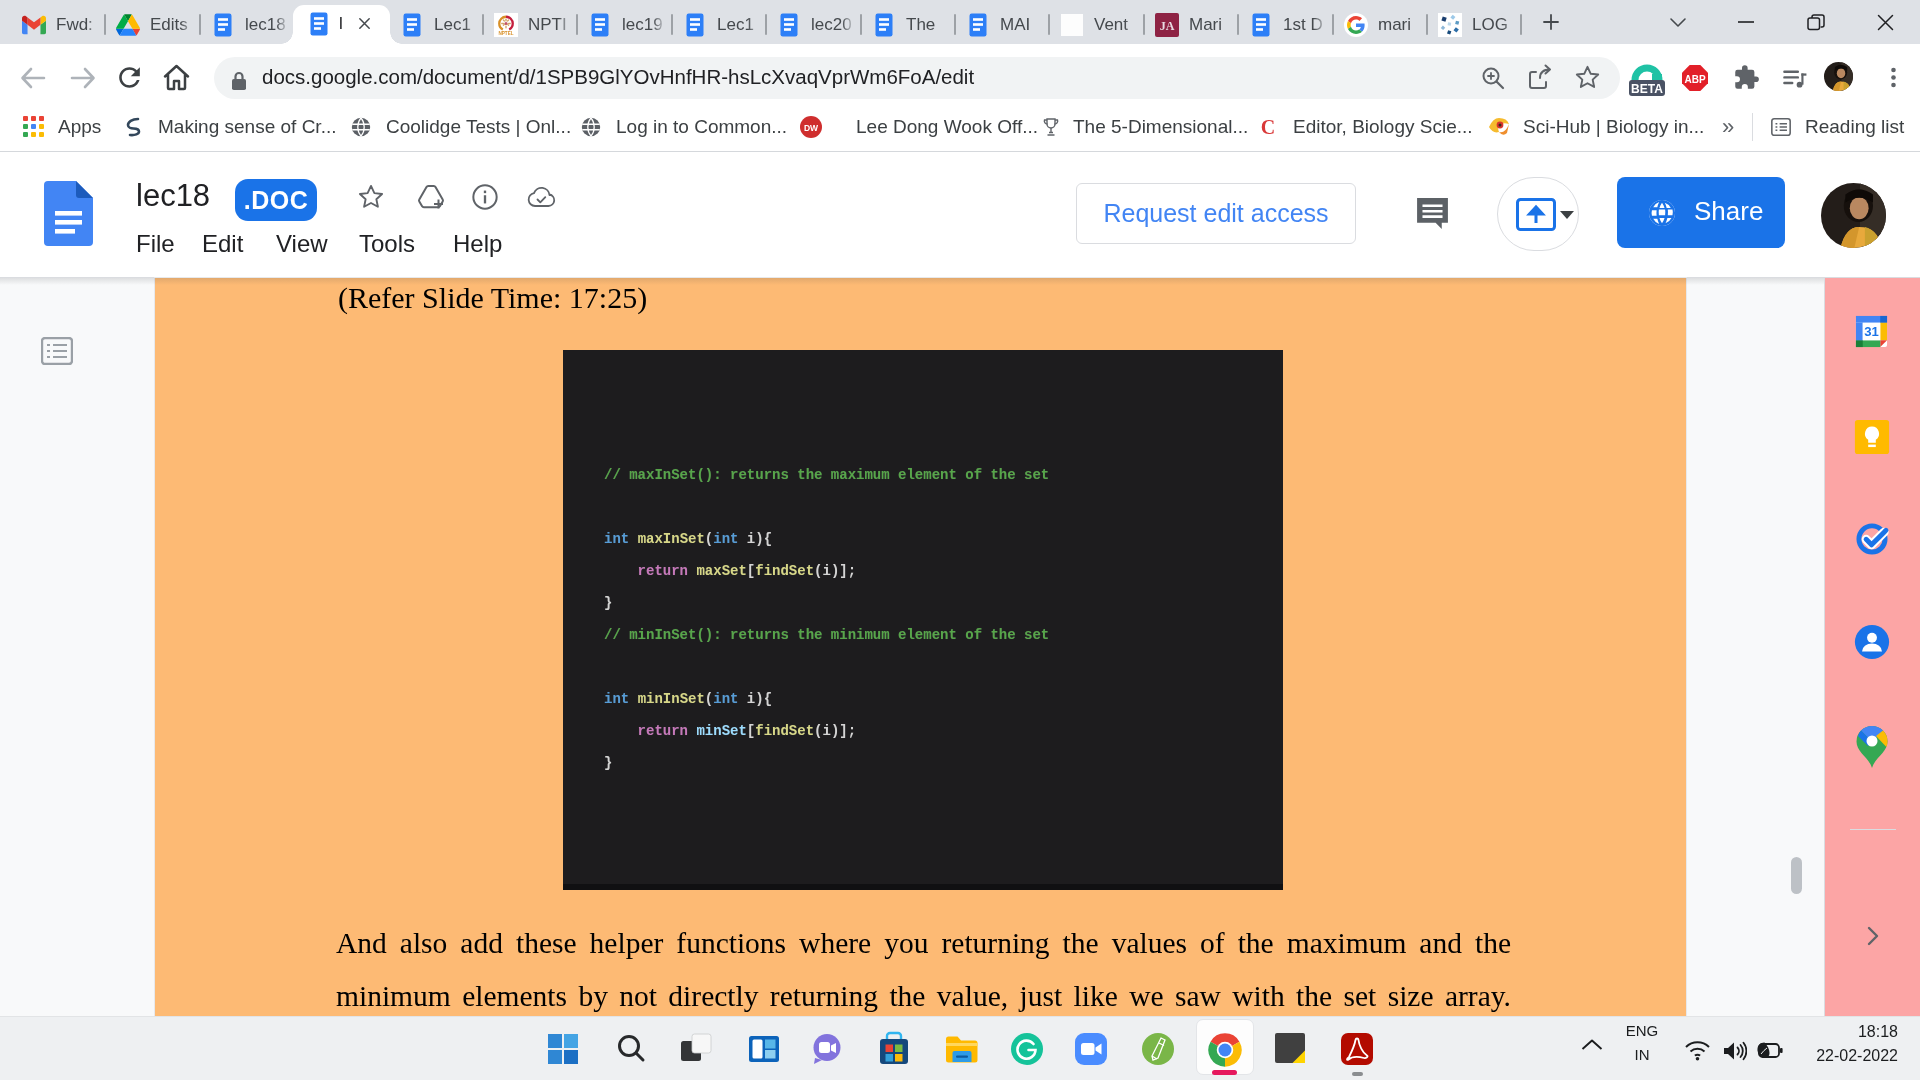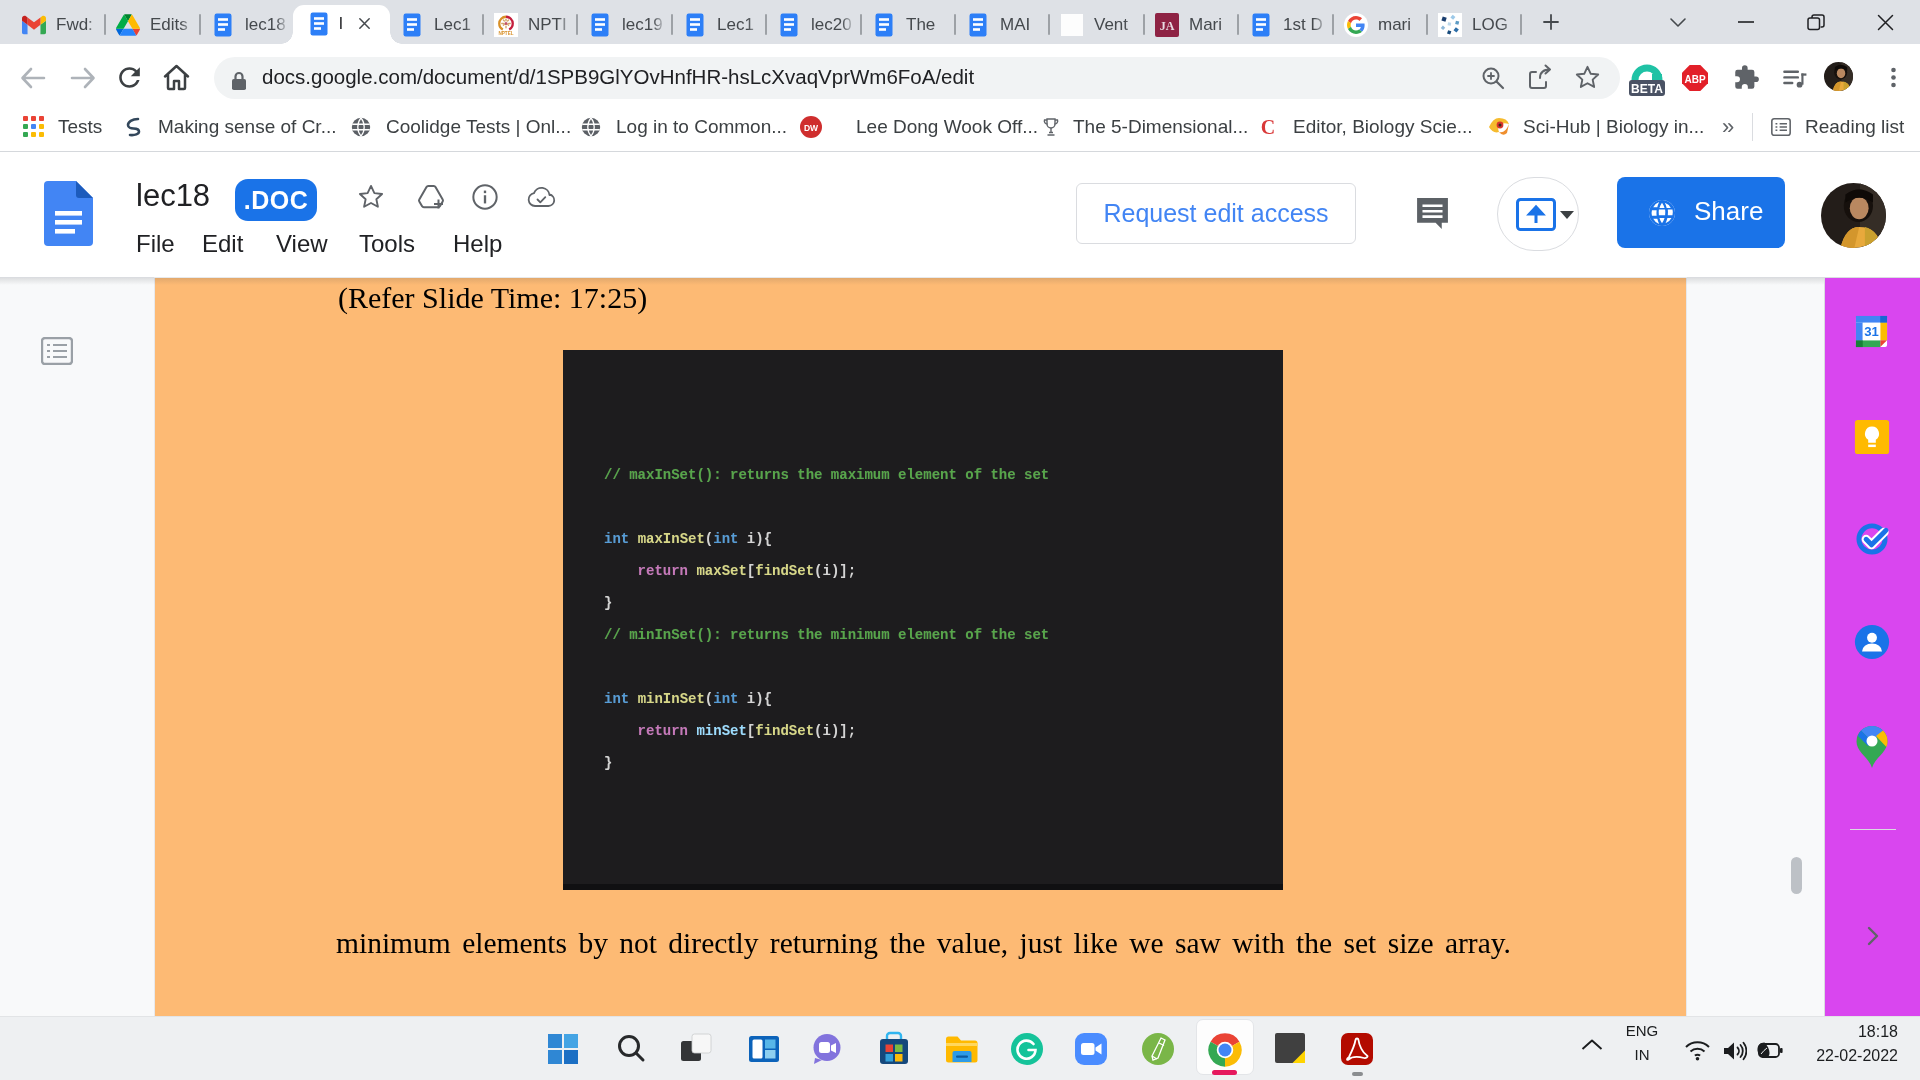--- a/index.html
+++ b/index.html
@@ -40,21 +40,21 @@
 #canvas { position:absolute; left:0; top:277px; width:1824px; height:739px; background:#f8f9fa; border-top:1px solid #dadce0; }
 #page { position:absolute; left:155px; top:0px; width:1531px; height:739px; background:#fdba74; box-shadow:0 0 0 1px #e7e9ec; }
 #refertext { position:absolute; left:183px; top:3px; font-family:"Liberation Serif", serif; font-size:30px; color:#000; }
 #codeimg { position:absolute; left:408px; top:72px; width:720px; height:540px; background:#1d1c1e; }
 #codeimg pre { position:absolute; left:41px; top:109px; font-family:"Liberation Mono", monospace; font-size:14px; line-height:32px; color:#d4d4d4; font-weight:700; text-shadow:0 0 1px rgba(255,255,255,0.15); }
 .cg { color:#57a64a; } .cb { color:#569cd6; } .cy { color:#d7d787; } .cp { color:#c678ba; } .cc { color:#9cdcfe; }
 #para { position:absolute; left:181px; top:639px; width:1175px; font-family:"Liberation Serif", serif; font-size:29.5px; color:#000; line-height:53px; }
 .pline { text-align:justify; text-align-last:justify; width:1175px; white-space:nowrap; }
 #scrollthumb { position:absolute; left:1791px; top:579px; width:11px; height:37px; background:#bdc1c6; border-radius:6px; }
 
-#sidebar { position:absolute; left:1824px; top:277px; width:96px; height:739px; background:#d946ef; border-left:1px solid #dadce0; border-top:1px solid #dadce0; }
+#sidebar { position:absolute; left:1824px; top:277px; width:96px; height:739px; background:#fca5a5; border-left:1px solid #dadce0; border-top:1px solid #dadce0; }
 
 #taskbar { position:absolute; left:0; top:1016px; width:1920px; height:64px; background:#eef0f2; border-top:1px solid #e2e4e6; }
 </style>
 </head>
 <body>
 <div id="tabbar">
 <div class="tab" style="left:10px;width:94px;">
       <div class="fav"><svg viewBox="0 0 52 40" width="24" height="20" style="margin-top:2px">
           <path fill="#4285F4" d="M3.6 40H12V19.6L0 10.6V36.4C0 38.4 1.6 40 3.6 40z"></path>
           <path fill="#34A853" d="M40 40h8.4c2 0 3.6-1.6 3.6-3.6V10.6L40 19.6z"></path>
@@ -340,21 +340,21 @@
           <rect x="16" y="0" width="5" height="5" rx="1" fill="#ea4335"></rect>
           <rect x="0" y="8" width="5" height="5" rx="1" fill="#34a853"></rect>
           <rect x="8" y="8" width="5" height="5" rx="1" fill="#4285f4"></rect>
           <rect x="16" y="8" width="5" height="5" rx="1" fill="#fbbc04"></rect>
           <rect x="0" y="16" width="5" height="5" rx="1" fill="#34a853"></rect>
           <rect x="8" y="16" width="5" height="5" rx="1" fill="#fbbc04"></rect>
           <rect x="16" y="16" width="5" height="5" rx="1" fill="#fbbc04"></rect>
         </g>
       </svg></div>
 <div class="bm">
-      <div class="txt" style="left:58px;">Tests</div>
+      <div class="txt" style="left:58px;">Apps</div>
     </div>
 <div class="abs" style="left:122px;top:13px;"><svg width="22" height="22" viewBox="0 0 22 22">
         <path d="M16 3 c-6 0 -10 3 -10 6 c0 2.5 3 3.5 5.5 3.5 c3 0 5.5 1 5.5 3 c0 2.5 -4 4 -9 3.5" stroke="#33475b" stroke-width="2.6" fill="none" stroke-linecap="round"></path>
       </svg></div>
 <div class="bm">
       <div class="txt" style="left:158px;">Making sense of Cr...</div>
     </div>
 <div class="abs" style="left:350px;top:13px;"><svg width="22" height="22" viewBox="0 0 24 24">
         <circle cx="12" cy="12" r="10" fill="#5c6066"></circle>
         <path d="M2.5 9h19M2.5 15h19" stroke="#fff" stroke-width="1.4"></path>
@@ -496,20 +496,21 @@
 <span class="cb">int</span> <span class="cy">maxInSet</span>(<span class="cb">int</span> i){
     <span class="cp">return</span> <span class="cy">maxSet</span>[<span class="cy">findSet</span>(i)];
 }
 <span class="cg">// minInSet(): returns the minimum element of the set</span>
 
 <span class="cb">int</span> <span class="cy">minInSet</span>(<span class="cb">int</span> i){
     <span class="cp">return</span> <span class="cc">minSet</span>[<span class="cy">findSet</span>(i)];
 }</pre>
       </div>
     <div id="para">
+        <div class="pline">And also add these helper functions where you returning the values of the maximum and the</div>
         <div class="pline">minimum elements by not directly returning the value, just like we saw with the set size array.</div>
       </div>
   </div>
 <svg class="abs" style="left:41px;top:59px;" width="32" height="28" viewBox="0 0 32 28">
       <rect x="1" y="1" width="30" height="26" rx="3" stroke="#9aa0a6" stroke-width="2.4" fill="none"></rect>
       <g stroke="#9aa0a6" stroke-width="2.2">
         <path d="M6 8h3M12 8h14M6 14h3M12 14h14M6 20h3M12 20h14"></path>
       </g>
     </svg>
   <div id="scrollthumb"></div>

